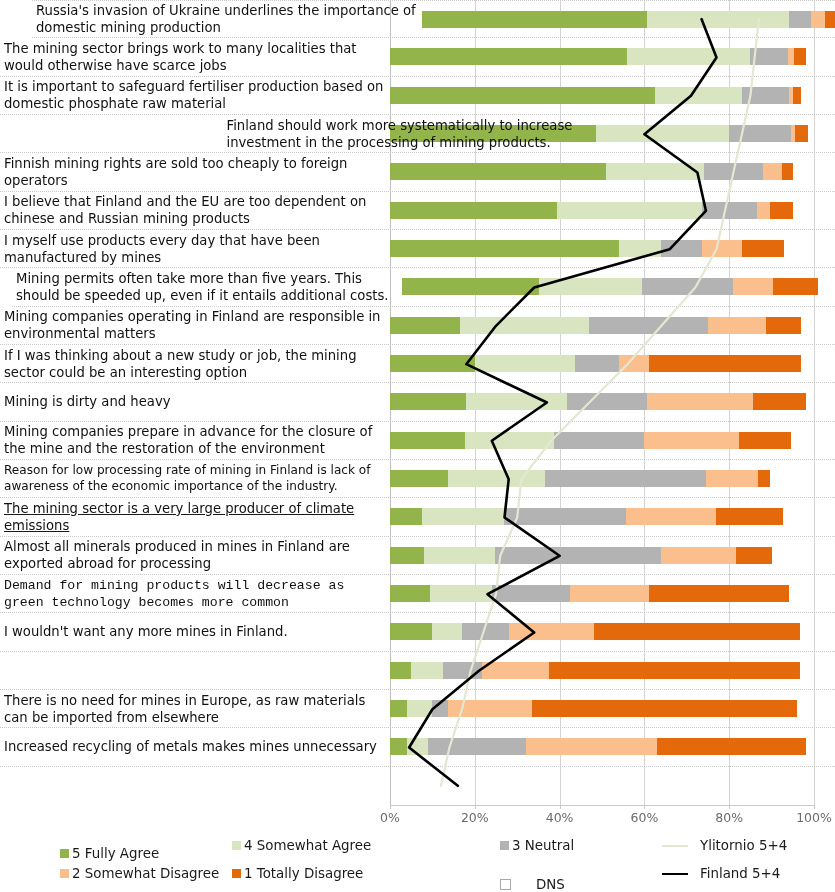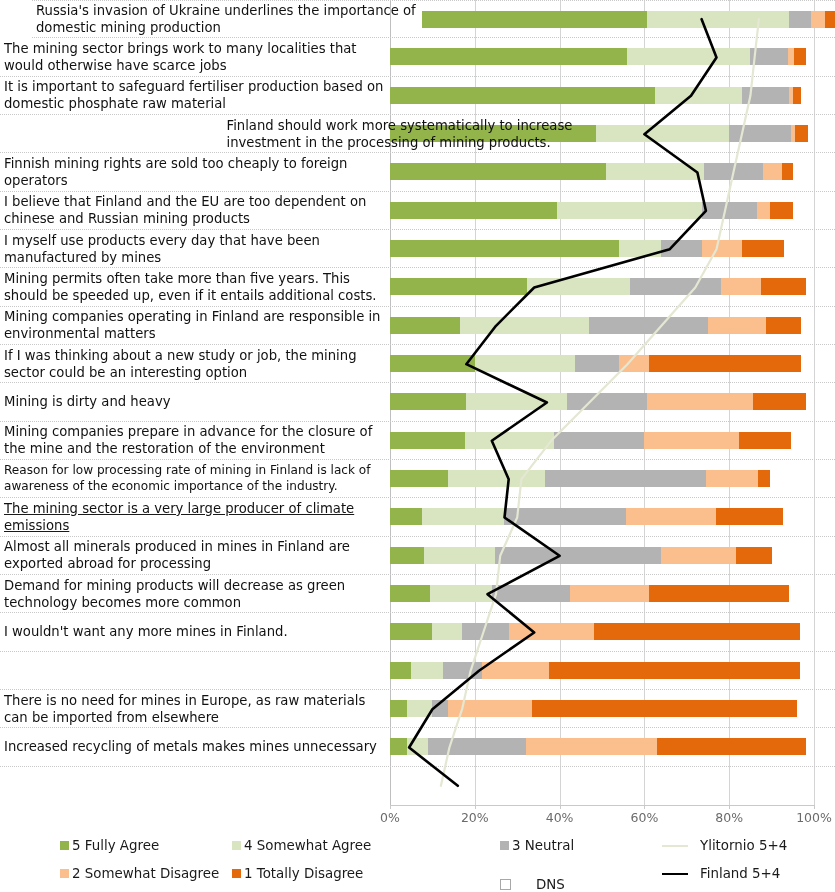--- a/index.html
+++ b/index.html
@@ -190,21 +190,21 @@
           <div class="rlabel">I myself use products every day that have been manufactured by mines</div>
           <div class="bartrack">
             <div class="seg s5" style="left: 0px; width: 228.96px;"></div>
             <div class="seg s4" style="left: 228.96px; width: 42.4px;"></div>
             <div class="seg s3" style="left: 271.36px; width: 40.704px;"></div>
             <div class="seg s2" style="left: 312.064px; width: 39.856px;"></div>
             <div class="seg s1" style="left: 351.92px; width: 42.4px;"></div>
             <div class="seg sdns" style="left: 394.32px; width: 29.68px;"></div>
           </div>
         </div>
-        <div class="row" style="height: 38.3333px;">
+        <div class="row" style="height: 38.3333px; margin-left: 12px;">
           <div class="rlabel">Mining permits often take more than five years. This should be speeded up, even if it entails additional costs.</div>
           <div class="bartrack">
             <div class="seg s5" style="left: 0px; width: 136.952px;"></div>
             <div class="seg s4" style="left: 136.952px; width: 103.032px;"></div>
             <div class="seg s3" style="left: 239.984px; width: 90.736px;"></div>
             <div class="seg s2" style="left: 330.72px; width: 40.28px;"></div>
             <div class="seg s1" style="left: 371px; width: 44.52px;"></div>
             <div class="seg sdns" style="left: 415.52px; width: 8.48px;"></div>
           </div>
         </div>
@@ -278,21 +278,21 @@
           <div class="rlabel">Almost all minerals produced in mines in Finland are exported abroad for processing</div>
           <div class="bartrack">
             <div class="seg s5" style="left: 0px; width: 33.92px;"></div>
             <div class="seg s4" style="left: 33.92px; width: 70.808px;"></div>
             <div class="seg s3" style="left: 104.728px; width: 166.632px;"></div>
             <div class="seg s2" style="left: 271.36px; width: 75.048px;"></div>
             <div class="seg s1" style="left: 346.408px; width: 35.192px;"></div>
             <div class="seg sdns" style="left: 381.6px; width: 42.4px;"></div>
           </div>
         </div>
-        <div class="row" style="height: 38.3333px;">
+        <div class="row" style="height: 38.3333px; font-family: Liberation Mono, monospace;">
           <div class="rlabel">Demand for mining products will decrease as green technology becomes more common</div>
           <div class="bartrack">
             <div class="seg s5" style="left: 0px; width: 40.28px;"></div>
             <div class="seg s4" style="left: 40.28px; width: 61.48px;"></div>
             <div class="seg s3" style="left: 101.76px; width: 78.44px;"></div>
             <div class="seg s2" style="left: 180.2px; width: 78.44px;"></div>
             <div class="seg s1" style="left: 258.64px; width: 139.92px;"></div>
             <div class="seg sdns" style="left: 398.56px; width: 25.44px;"></div>
           </div>
         </div>
@@ -356,21 +356,21 @@
       <div class="alab" style="left: 559.6px;">40%</div>
       <div class="atick" style="left: 644.4px;"></div>
       <div class="alab" style="left: 644.4px;">60%</div>
       <div class="atick" style="left: 729.2px;"></div>
       <div class="alab" style="left: 729.2px;">80%</div>
       <div class="atick" style="left: 814px;"></div>
       <div class="alab" style="left: 814px;">100%</div>
     </div>
 
   <div id="legend">
-      <div class="litem" style="left: 60px; top: 8px;">
+      <div class="litem" style="left: 60px; top: 16px;">
         <span class="swatch" style="background: rgb(146, 180, 74);"></span>
         <span>5 Fully Agree</span>
       </div>
       <div class="litem" style="left: 232px; top: 8px;">
         <span class="swatch" style="background: rgb(217, 229, 192);"></span>
         <span>4 Somewhat Agree</span>
       </div>
       <div class="litem" style="left: 500px; top: 8px;">
         <span class="swatch" style="background: rgb(179, 179, 179);"></span>
         <span>3 Neutral</span>

